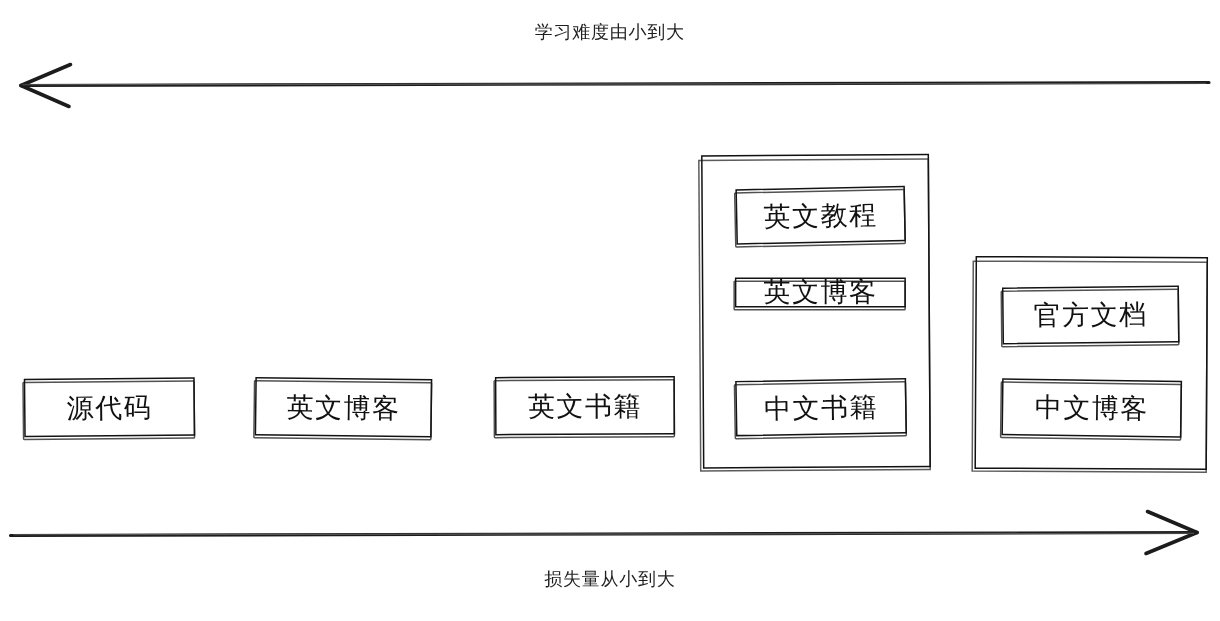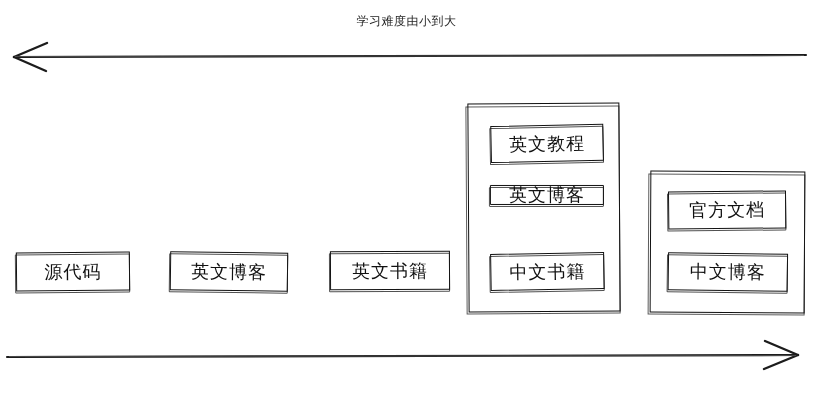--- a/index.html
+++ b/index.html
@@ -163,14 +163,15 @@
 
   <div class="hdgroup" id="group-chinese">
     <div class="hdbox" id="node-chinese-tutorial">
       <span class="label">官方文档</span>
     </div>
     <div class="hdbox" id="node-chinese-blog">
       <span class="label">中文博客</span>
     </div>
   </div>
 
+  <div class="axis-caption" id="bottom-caption">损失量从小到大</div>
 
 </div>
 
 </body></html>

